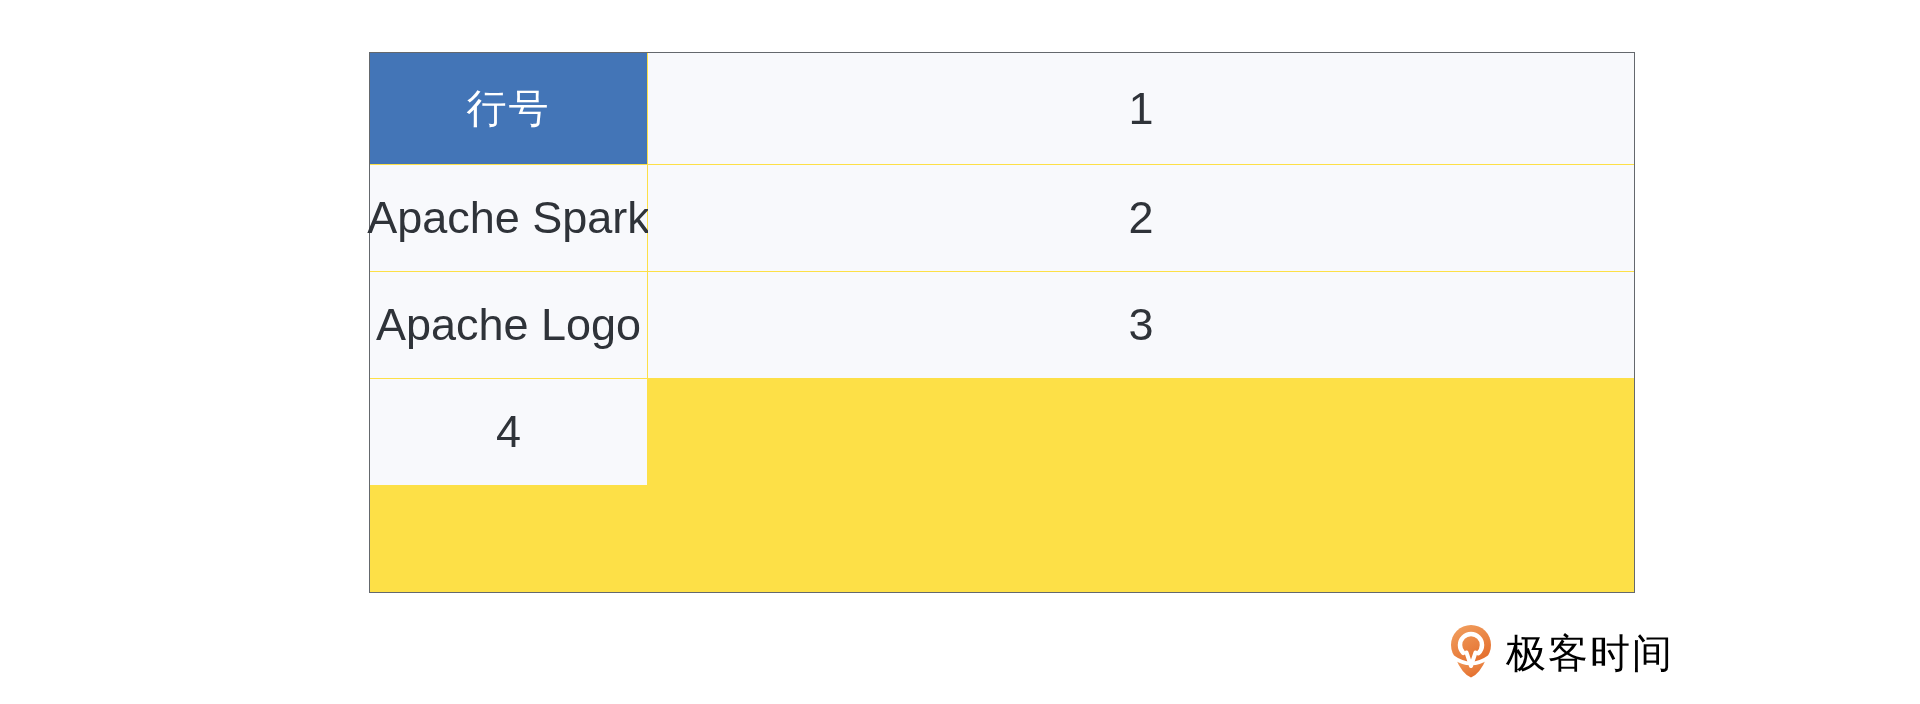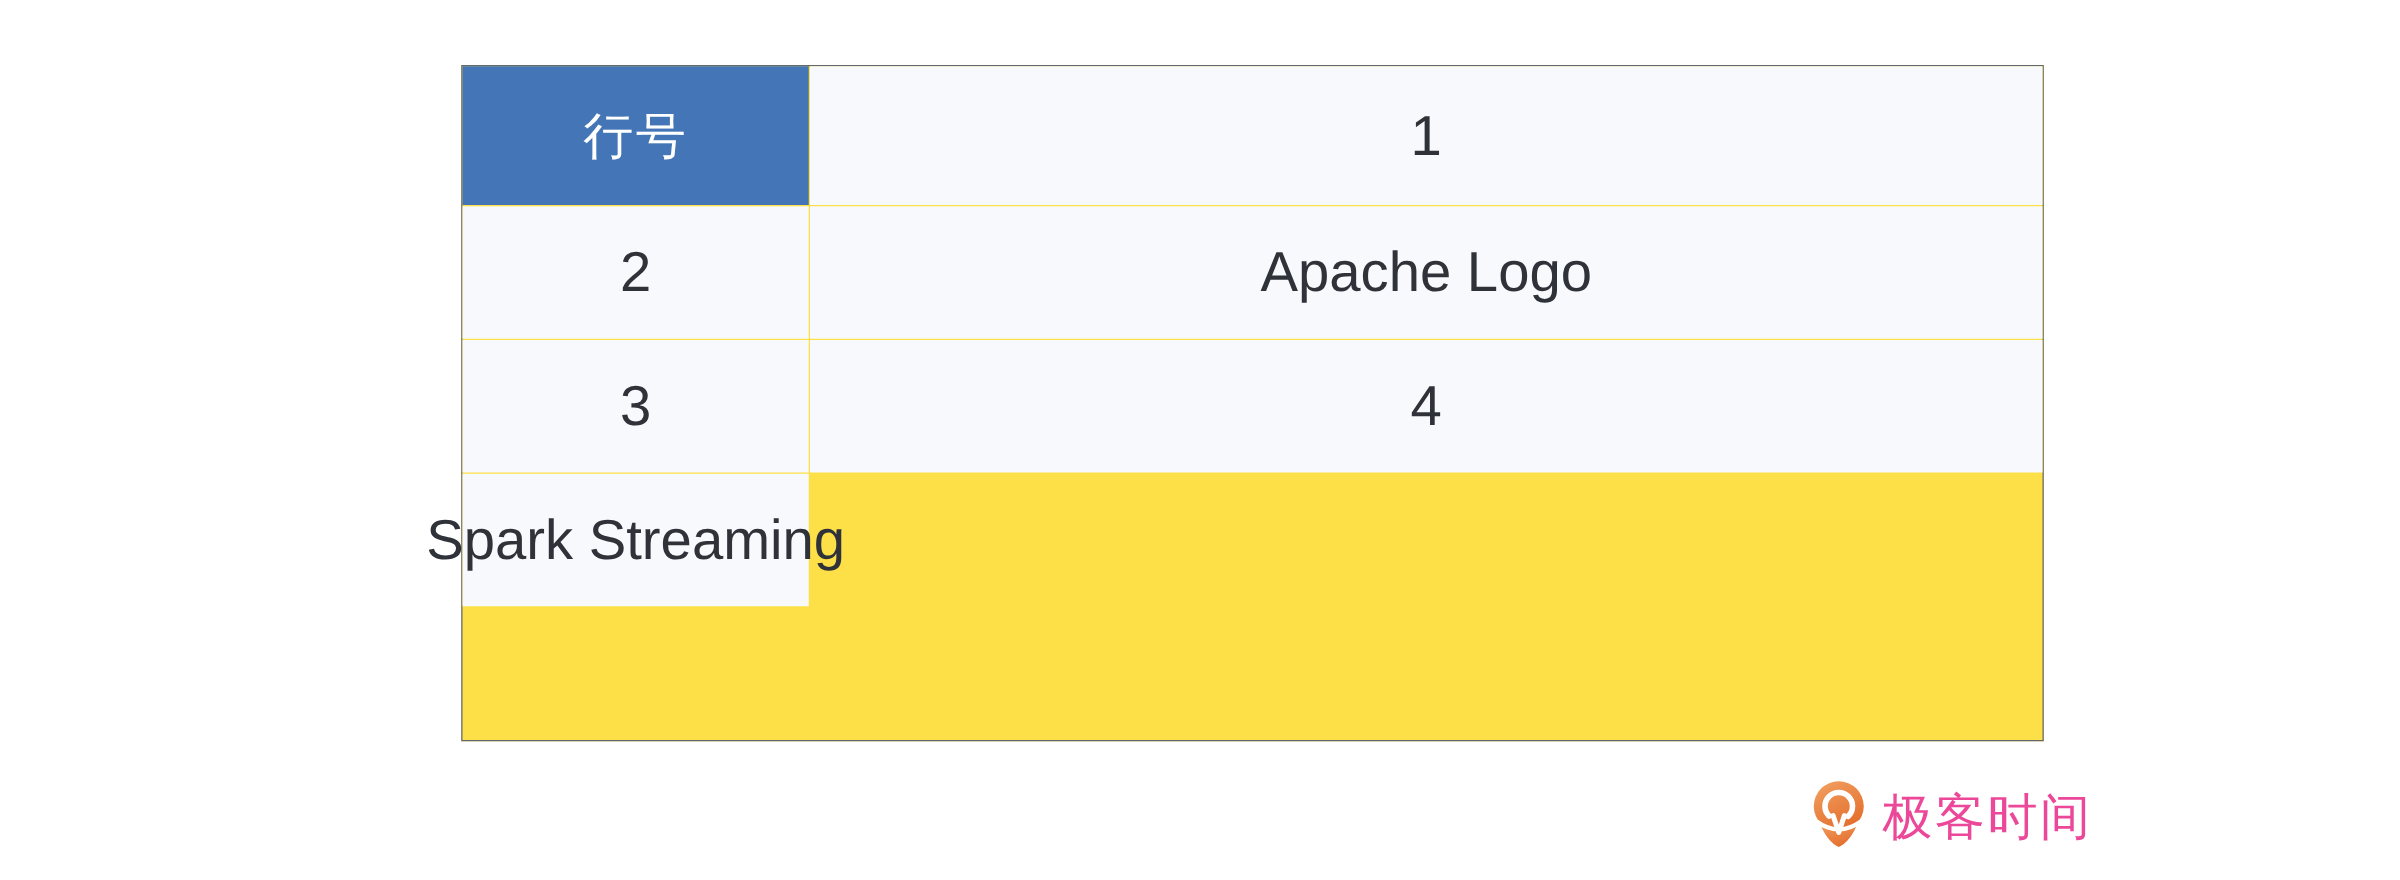--- a/index.html
+++ b/index.html
@@ -46,41 +46,41 @@
   
   .brand {
     position: absolute;
     left: 1448px; top: 624px;
     display: flex;
     align-items: center;
     gap: 12px;
   }
   .brand-icon { display: block; }
   .brand-text {
-    color: #ec4899;
+    color: #000000;
     font-size: 40px;
     letter-spacing: 2px;
   }
 </style>
 </head>
 <body>
 
 <div class="content-table">
 
   <div class="cell th">行号</div>
 
   <div class="cell td">1</div>
+  <div class="cell td">Apache Spark</div>
 
   <div class="cell td">2</div>
   <div class="cell td">Apache Logo</div>
 
   <div class="cell td">3</div>
 
   <div class="cell td">4</div>
-  <div class="cell td">Spark Streaming</div>
 </div>
 
 <div class="brand">
   <span class="brand-icon">
     <svg width="46" height="54" viewBox="0 0 46 54" aria-hidden="true">
       <defs>
         <linearGradient id="gk-grad" x1="0" y1="0" x2="0.55" y2="1">
           <stop offset="0" stop-color="#f2a262"></stop>
           <stop offset="1" stop-color="#e46f2e"></stop>
         </linearGradient>

